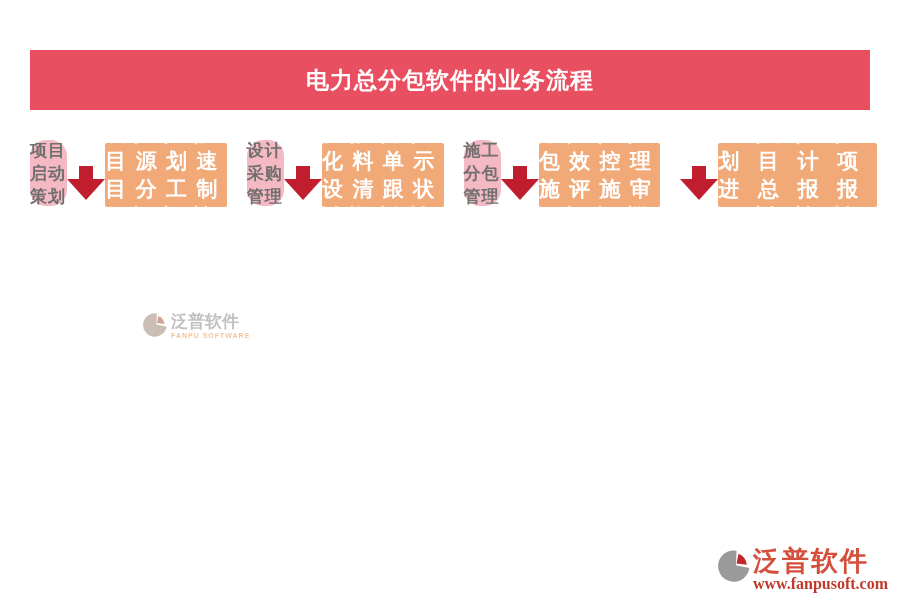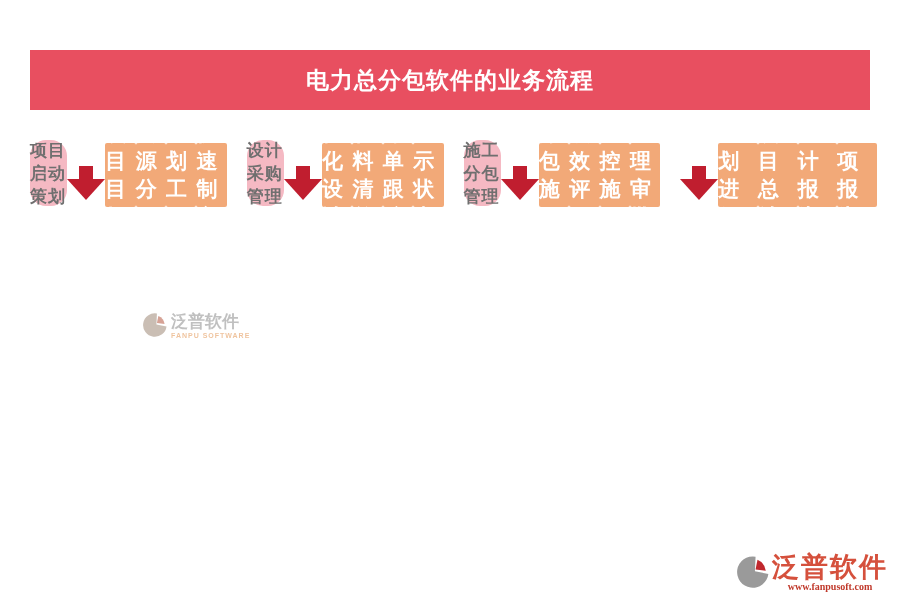--- a/index.html
+++ b/index.html
@@ -146,25 +146,24 @@
     line-height: 1;
   }
   .footer-logo .fl-cn {
     font-size: 27px;
     font-weight: bold;
     color: var(--color-logo_red, #d5503c);
     letter-spacing: 2px;
   }
   .footer-logo .fl-url {
     font-family: "Liberation Serif", "DejaVu Serif", serif;
-    font-size: 10px;
+    font-size: 16px;
     font-weight: bold;
     color: #c0392b;
     margin-top: 1px;
-    text-align: center;
   }
 </style>
 </head>
 <body>
 
 <div class="board">
 
   <div class="banner">
     <span class="title">电力总分包软件的业务流程</span>
   </div>

